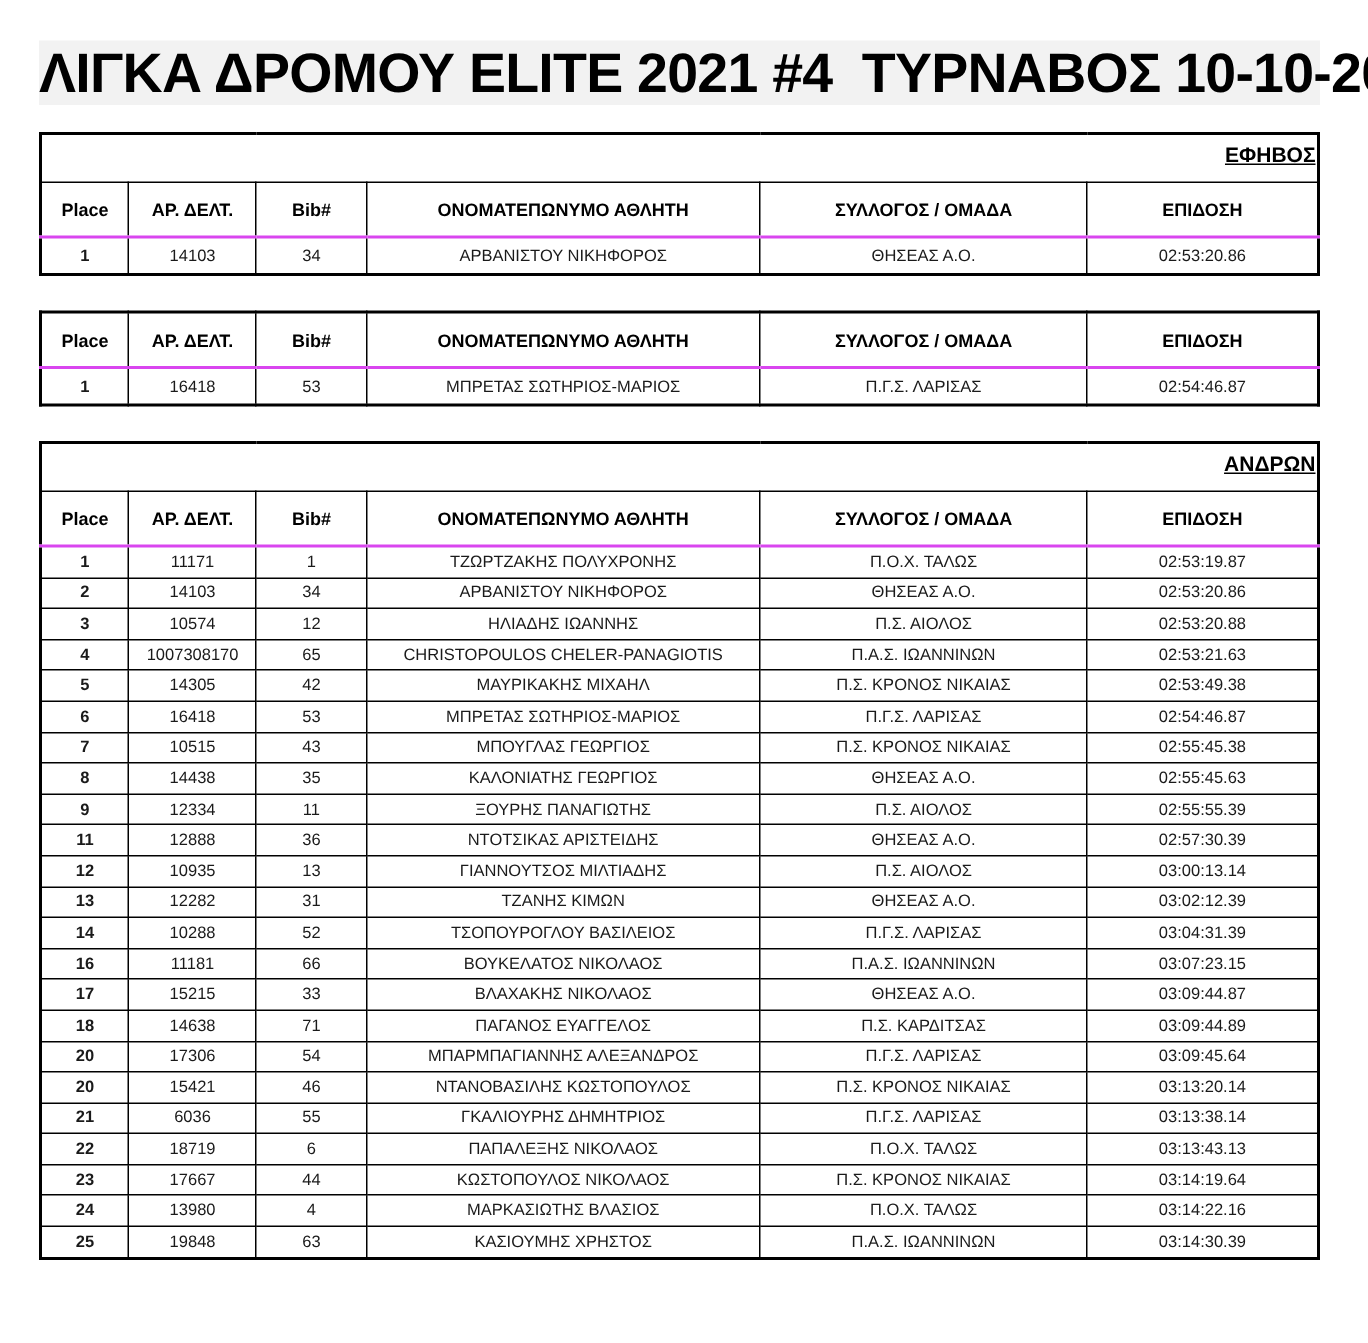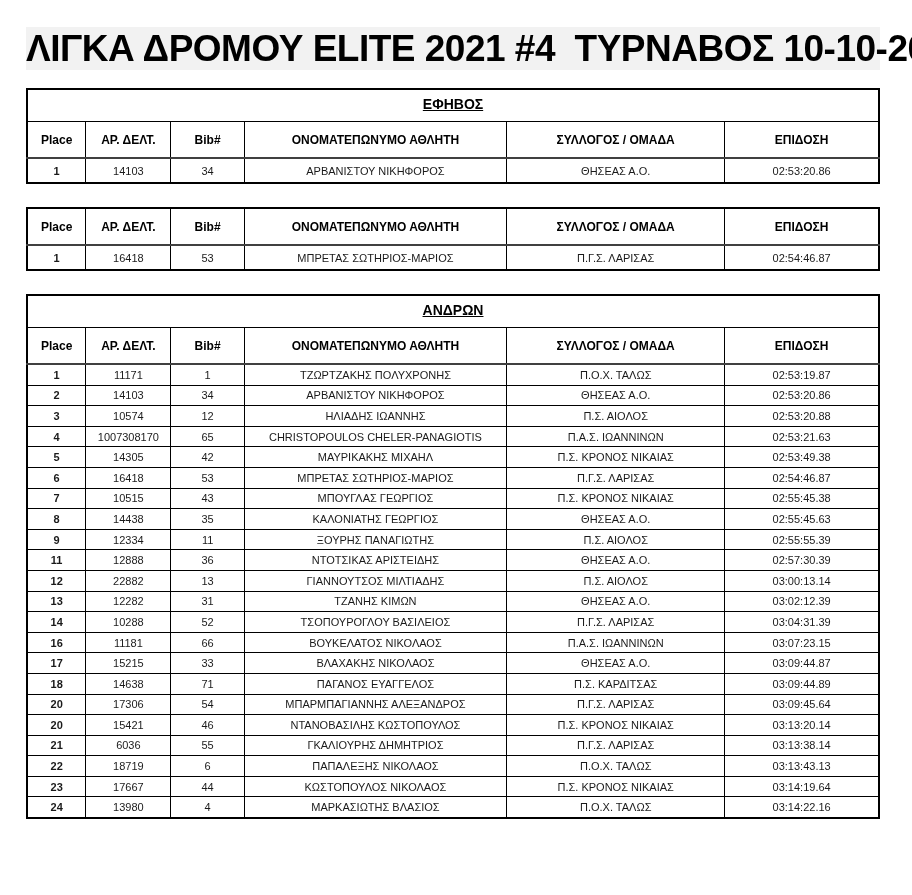--- a/index.html
+++ b/index.html
@@ -39,34 +39,35 @@
   }
   table.results-table {
     border: 2px solid #000000;
   }
   th.section-cell {
     height: 25px;
     vertical-align: top;
     padding-top: 5px;
     background: #ffffff;
     border-bottom: 2px solid #000000;
+    text-align: right;
   }
   .section-title {
     font-size: 14px;
     font-weight: bold;
     text-decoration: underline;
     color: #000000;
   }
   tr.header-row th {
     height: 33px;
     font-size: 12px;
     font-weight: bold;
     text-align: center;
     vertical-align: middle;
-    border-bottom: 2px solid #404040;
+    border-bottom: 2px solid #d946ef;
     color: #000000;
   }
   table.results-table td {
     height: 21px;
     font-size: 11px;
     text-align: center;
     vertical-align: middle;
     color: #1a1a1a;
     overflow: hidden;
     white-space: nowrap;
@@ -243,21 +244,21 @@
           <tr>
             <td class="place-cell">11</td>
             <td class="card-number-cell">12888</td>
             <td class="bib-cell">36</td>
             <td class="athlete-name-cell">ΝΤΟΤΣΙΚΑΣ ΑΡΙΣΤΕΙΔΗΣ</td>
             <td class="club-cell">ΘΗΣΕΑΣ Α.Ο.</td>
             <td class="time-cell">02:57:30.39</td>
           </tr>
           <tr>
             <td class="place-cell">12</td>
-            <td class="card-number-cell">22882</td>
+            <td class="card-number-cell">10935</td>
             <td class="bib-cell">13</td>
             <td class="athlete-name-cell">ΓΙΑΝΝΟΥΤΣΟΣ ΜΙΛΤΙΑΔΗΣ</td>
             <td class="club-cell">Π.Σ. ΑΙΟΛΟΣ</td>
             <td class="time-cell">03:00:13.14</td>
           </tr>
           <tr>
             <td class="place-cell">13</td>
             <td class="card-number-cell">12282</td>
             <td class="bib-cell">31</td>
             <td class="athlete-name-cell">ΤΖΑΝΗΣ ΚΙΜΩΝ</td>
@@ -337,16 +338,24 @@
             <td class="time-cell">03:14:19.64</td>
           </tr>
           <tr>
             <td class="place-cell">24</td>
             <td class="card-number-cell">13980</td>
             <td class="bib-cell">4</td>
             <td class="athlete-name-cell">ΜΑΡΚΑΣΙΩΤΗΣ ΒΛΑΣΙΟΣ</td>
             <td class="club-cell">Π.Ο.Χ. ΤΑΛΩΣ</td>
             <td class="time-cell">03:14:22.16</td>
           </tr>
+          <tr>
+            <td class="place-cell">25</td>
+            <td class="card-number-cell">19848</td>
+            <td class="bib-cell">63</td>
+            <td class="athlete-name-cell">ΚΑΣΙΟΥΜΗΣ ΧΡΗΣΤΟΣ</td>
+            <td class="club-cell">Π.Α.Σ. ΙΩΑΝΝΙΝΩΝ</td>
+            <td class="time-cell">03:14:30.39</td>
+          </tr>
         </tbody>
       </table>
     </div>
 </div>
 
 </body></html>

